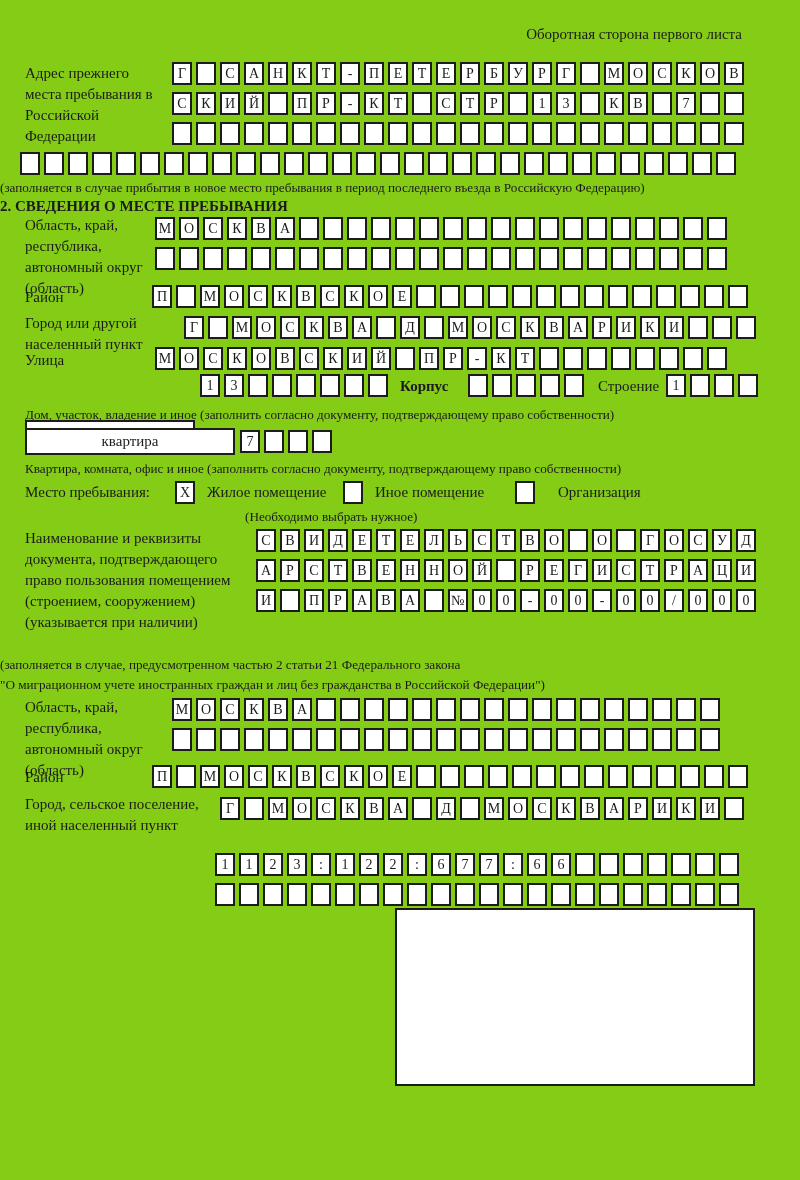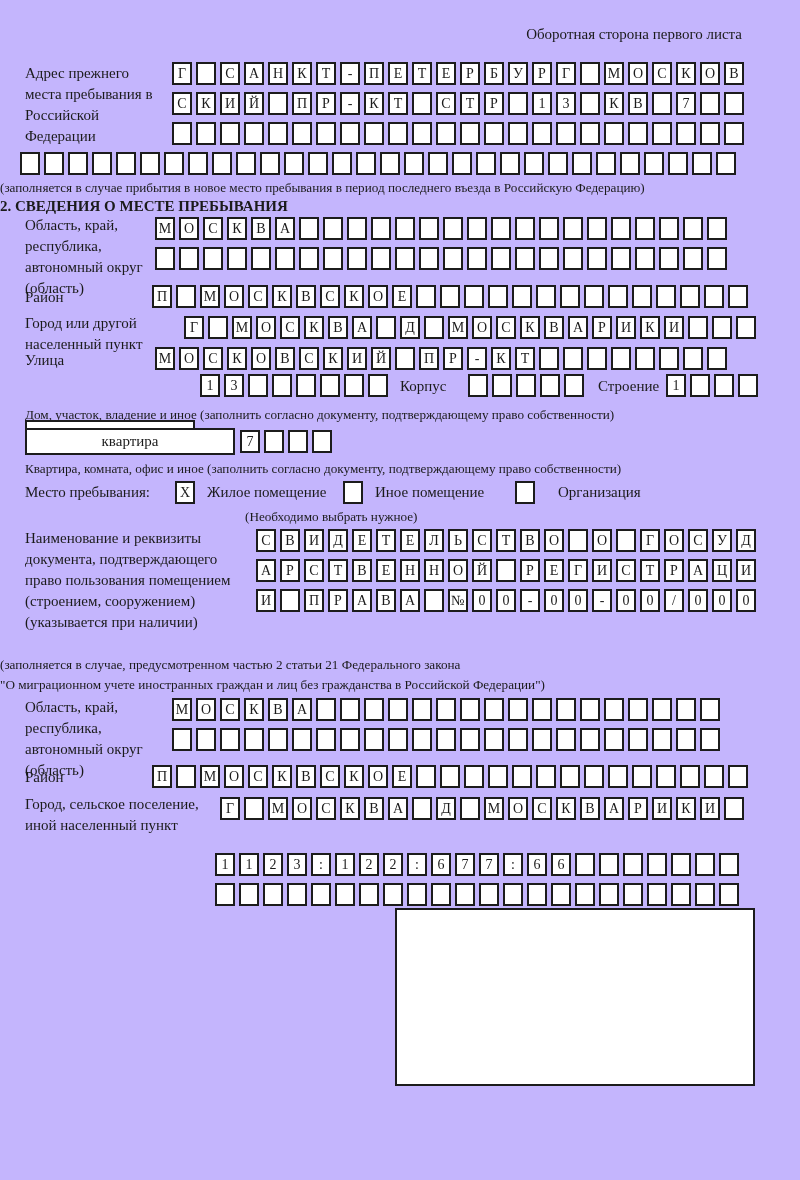--- a/index.html
+++ b/index.html
@@ -1,18 +1,18 @@
 <!DOCTYPE html>
 <html><head>
 <meta charset="utf-8">
 <style>
   html,body{margin:0;padding:0;background:#e9e9e9;}
   .page{
     position:relative;width:800px;height:1180px;margin:0 auto;
-    background:#c4b5fd;color:#1b1b1b;
+    background:#84cc16;color:#1b1b1b;
     font-family:"Liberation Serif","DejaVu Serif",serif;
     overflow:hidden;
   }
   .abs{position:absolute;}
   .lbl{font-size:15px;line-height:21px;}
   .note{font-size:13.2px;line-height:18px;}
   .center{left:0;width:800px;text-align:left;}
   .title{font-size:15px;font-weight:bold;}
   .boxrow{position:absolute;white-space:nowrap;height:23px;}
   .cell{
@@ -52,21 +52,21 @@
   <div class="boxrow" style="left:152px;top:285px;"><span class="cell">П</span><span class="cell"></span><span class="cell">М</span><span class="cell">О</span><span class="cell">С</span><span class="cell">К</span><span class="cell">В</span><span class="cell">С</span><span class="cell">К</span><span class="cell">О</span><span class="cell">Е</span><span class="cell"></span><span class="cell"></span><span class="cell"></span><span class="cell"></span><span class="cell"></span><span class="cell"></span><span class="cell"></span><span class="cell"></span><span class="cell"></span><span class="cell"></span><span class="cell"></span><span class="cell"></span><span class="cell"></span><span class="cell"></span></div>
 
   <div class="abs lbl" style="left:25px;top:313px;width:150px;">Город или другой населенный пункт</div>
   <div class="boxrow" style="left:184px;top:316px;"><span class="cell">Г</span><span class="cell"></span><span class="cell">М</span><span class="cell">О</span><span class="cell">С</span><span class="cell">К</span><span class="cell">В</span><span class="cell">А</span><span class="cell"></span><span class="cell">Д</span><span class="cell"></span><span class="cell">М</span><span class="cell">О</span><span class="cell">С</span><span class="cell">К</span><span class="cell">В</span><span class="cell">А</span><span class="cell">Р</span><span class="cell">И</span><span class="cell">К</span><span class="cell">И</span><span class="cell"></span><span class="cell"></span><span class="cell"></span></div>
 
   <div class="abs lbl" style="left:25px;top:350px;">Улица</div>
   <div class="boxrow" style="left:155px;top:347px;"><span class="cell">М</span><span class="cell">О</span><span class="cell">С</span><span class="cell">К</span><span class="cell">О</span><span class="cell">В</span><span class="cell">С</span><span class="cell">К</span><span class="cell">И</span><span class="cell">Й</span><span class="cell"></span><span class="cell">П</span><span class="cell">Р</span><span class="cell">-</span><span class="cell">К</span><span class="cell">Т</span><span class="cell"></span><span class="cell"></span><span class="cell"></span><span class="cell"></span><span class="cell"></span><span class="cell"></span><span class="cell"></span><span class="cell"></span></div>
 
   <div class="wide-box" style="left:25px;top:372px;width:170px;margin-top:48px;">дом</div>
   <div class="boxrow" style="left:200px;top:374px;"><span class="cell">1</span><span class="cell">3</span><span class="cell"></span><span class="cell"></span><span class="cell"></span><span class="cell"></span><span class="cell"></span><span class="cell"></span></div>
-  <div class="abs inline-lbl" style="left:400px;top:376px;">Корпус</div>
+  <div class="abs inline-lbl" style="left:400px;top:376px;font-weight:bold;">Корпус</div>
   <div class="boxrow" style="left:468px;top:374px;"><span class="cell"></span><span class="cell"></span><span class="cell"></span><span class="cell"></span><span class="cell"></span></div>
   <div class="abs inline-lbl" style="left:598px;top:376px;">Строение</div>
   <div class="boxrow" style="left:666px;top:374px;"><span class="cell">1</span><span class="cell"></span><span class="cell"></span><span class="cell"></span></div>
   <div class="abs note" style="left:25px;top:406px;width:750px;">Дом, участок, владение и иное (заполнить согласно документу, подтверждающему право собственности)</div>
 
   <div class="wide-box" style="left:25px;top:428px;width:210px;">квартира</div>
   <div class="boxrow" style="left:240px;top:430px;"><span class="cell">7</span><span class="cell"></span><span class="cell"></span><span class="cell"></span></div>
   <div class="abs note" style="left:25px;top:460px;width:750px;">Квартира, комната, офис и иное (заполнить согласно документу, подтверждающему право собственности)</div>
 
   <div class="abs inline-lbl" style="left:25px;top:482px;">Место пребывания:</div>

